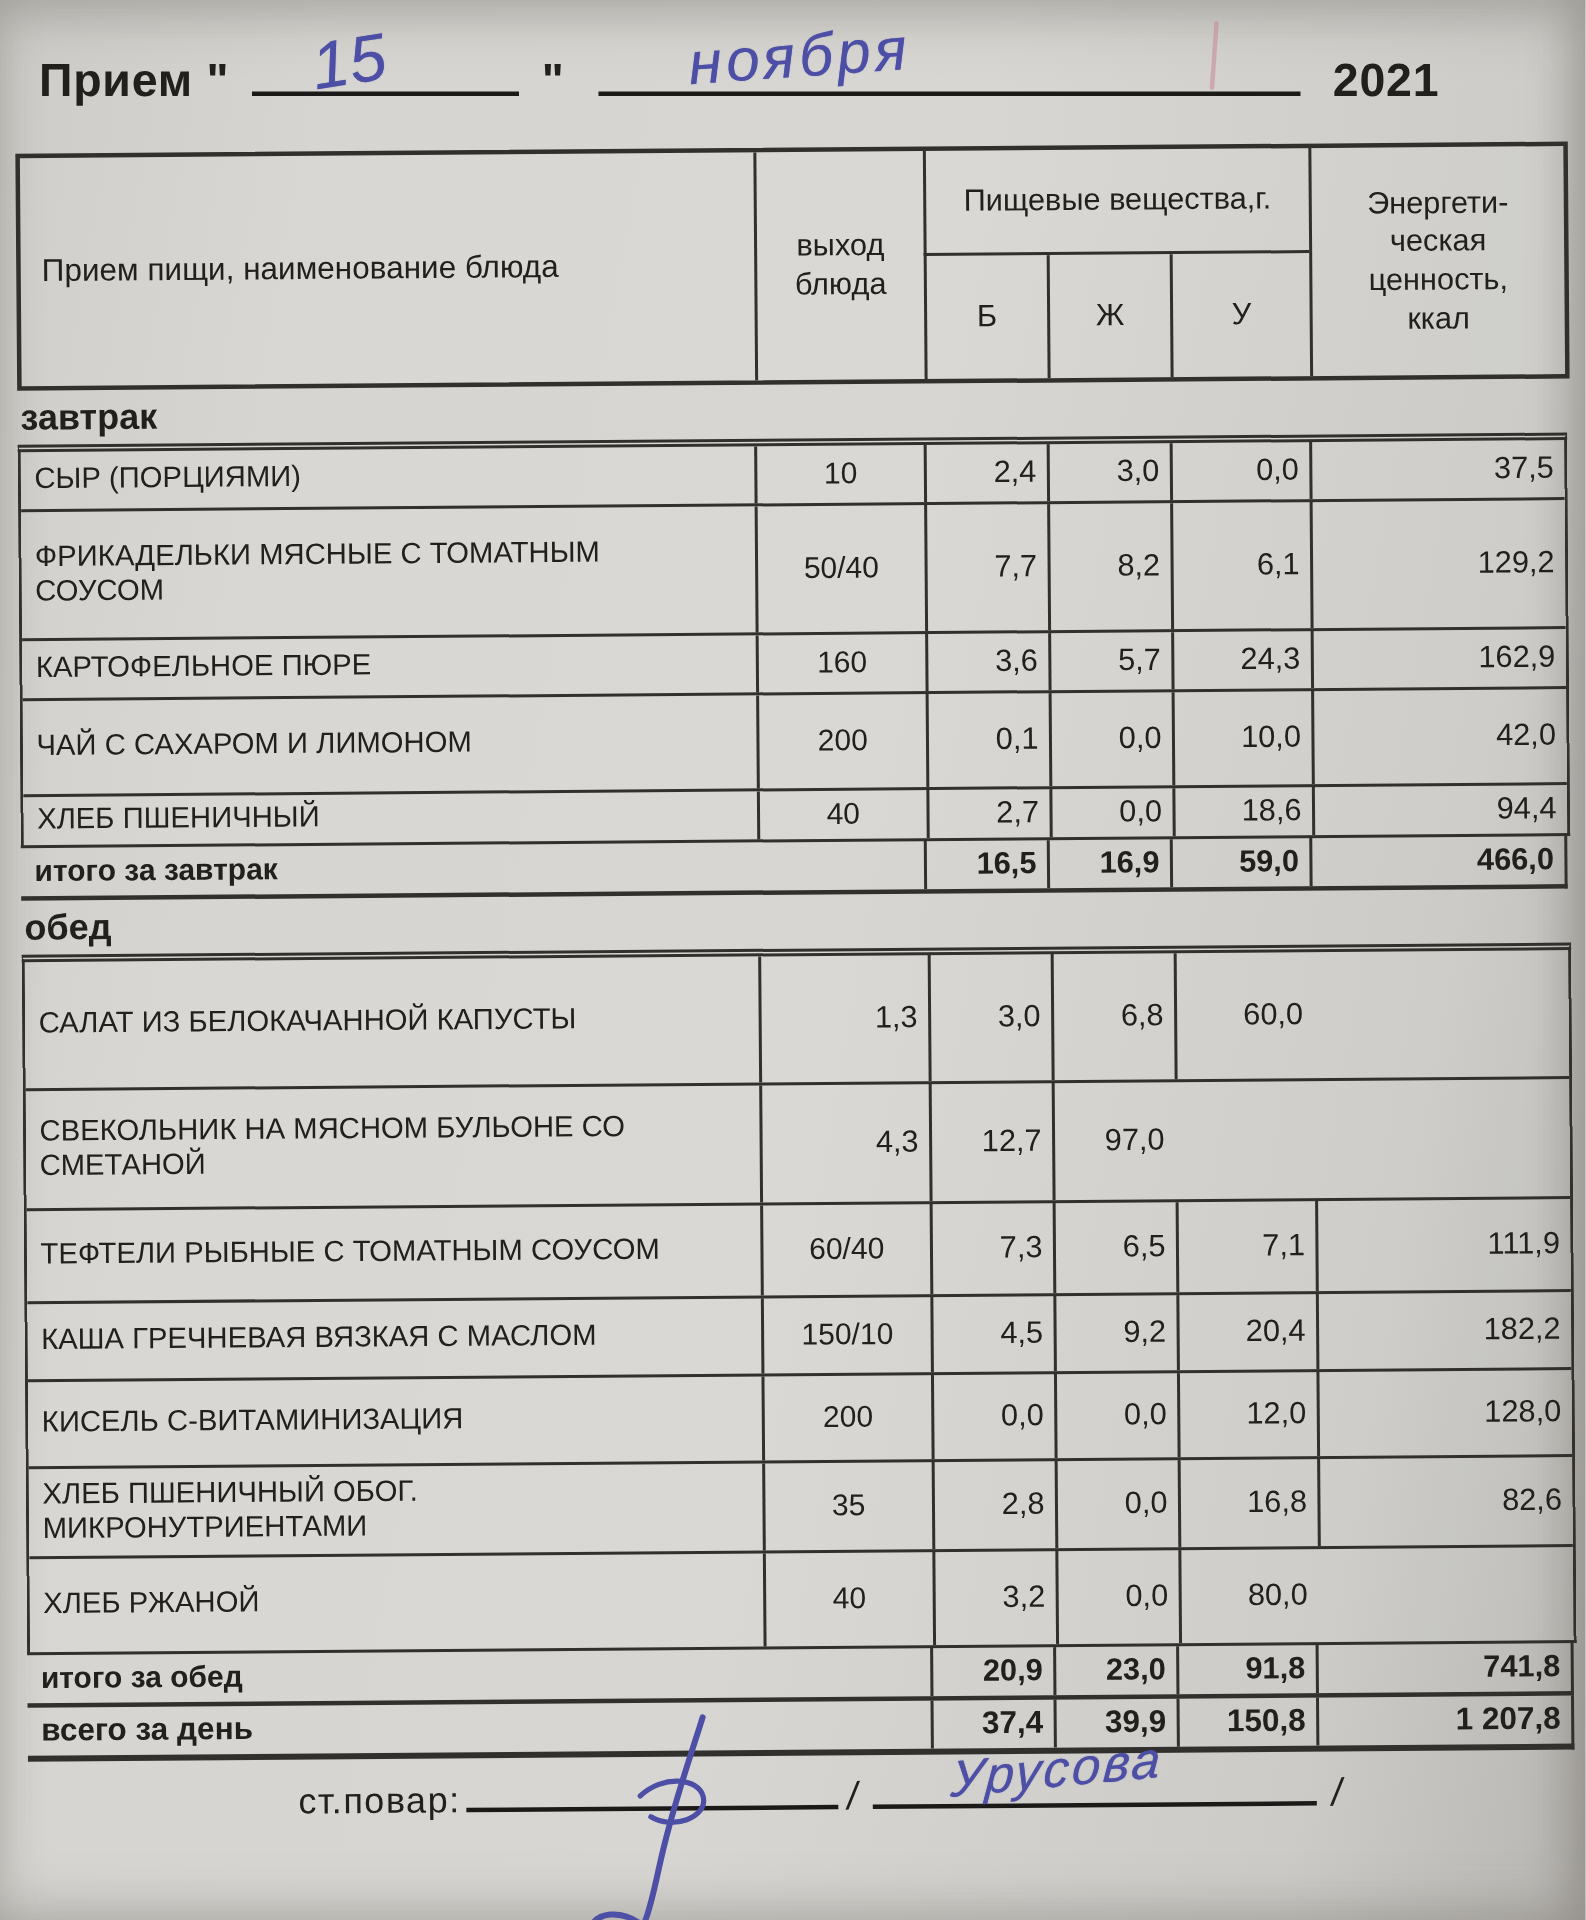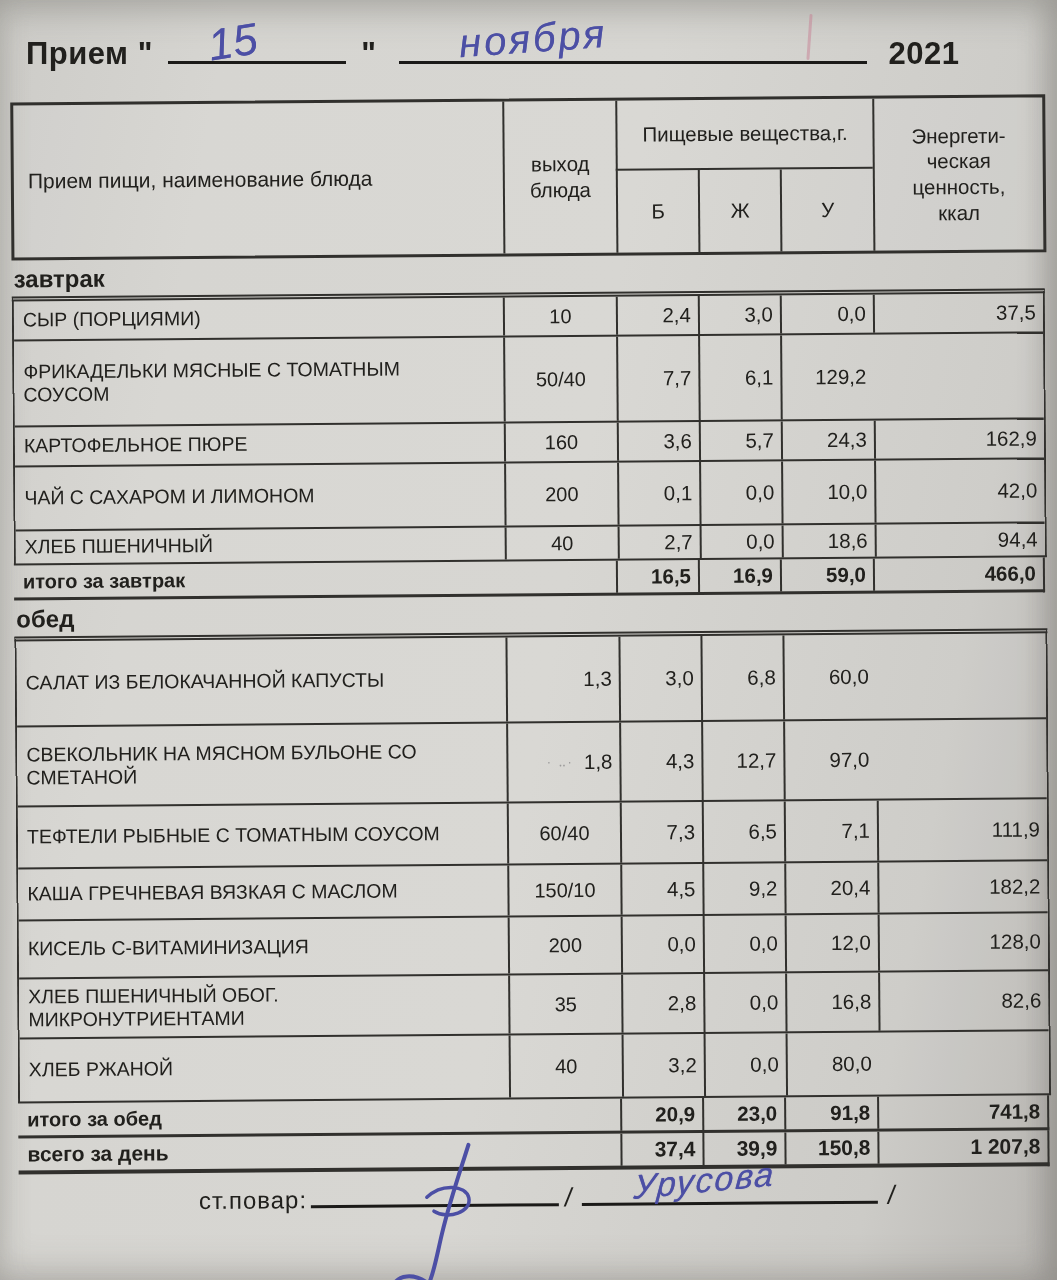--- a/index.html
+++ b/index.html
@@ -117,20 +117,21 @@
     <div class="cell num">2,4</div>
     <div class="cell num">3,0</div>
     <div class="cell num">0,0</div>
     <div class="cell num">37,5</div>
   </div>
 
   <div class="menu-row" style="min-height: 86px;">
     <div class="cell name">ФРИКАДЕЛЬКИ  МЯСНЫЕ  С ТОМАТНЫМ СОУСОМ</div>
     <div class="cell out">50/40</div>
     <div class="cell num">7,7</div>
+    <div class="cell num">8,2</div>
     <div class="cell num">6,1</div>
     <div class="cell num">129,2</div>
   </div>
 
   <div class="menu-row" style="min-height: 40px;">
     <div class="cell name">КАРТОФЕЛЬНОЕ ПЮРЕ</div>
     <div class="cell out">160</div>
     <div class="cell num">3,6</div>
     <div class="cell num">5,7</div>
     <div class="cell num">24,3</div>
@@ -170,21 +171,20 @@
   <div class="menu-row" style="min-height: 84px;">
     <div class="cell name">САЛАТ ИЗ БЕЛОКАЧАННОЙ КАПУСТЫ</div>
     <div class="cell num">1,3</div>
     <div class="cell num">3,0</div>
     <div class="cell num">6,8</div>
     <div class="cell num">60,0</div>
   </div>
 
   <div class="menu-row" style="min-height: 80px;">
     <div class="cell name">СВЕКОЛЬНИК НА  МЯСНОМ БУЛЬОНЕ СО СМЕТАНОЙ</div>
-    <div class="cell num smudge">1,8</div>
     <div class="cell num">4,3</div>
     <div class="cell num">12,7</div>
     <div class="cell num">97,0</div>
   </div>
 
   <div class="menu-row" style="min-height: 62px;">
     <div class="cell name">ТЕФТЕЛИ РЫБНЫЕ  С ТОМАТНЫМ СОУСОМ</div>
     <div class="cell out">60/40</div>
     <div class="cell num">7,3</div>
     <div class="cell num">6,5</div>

